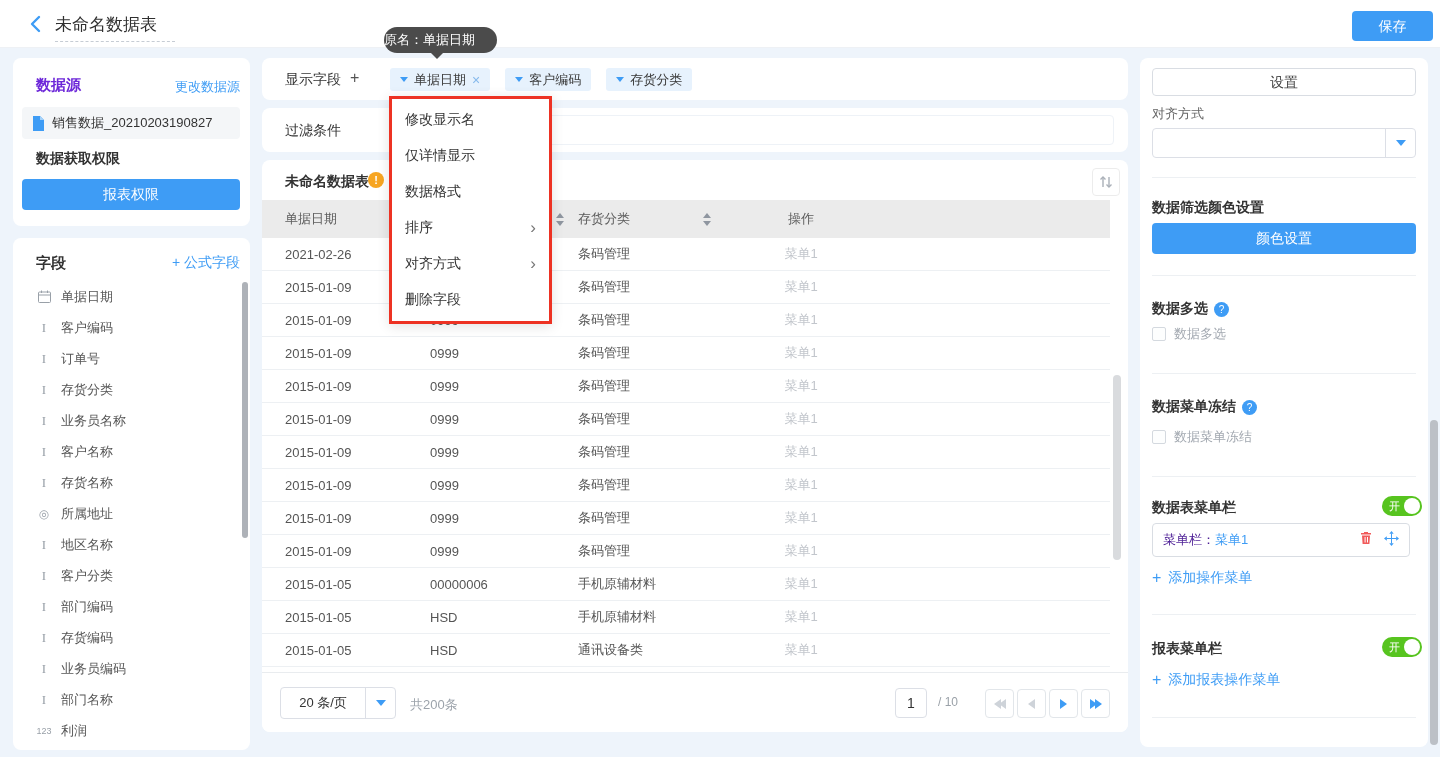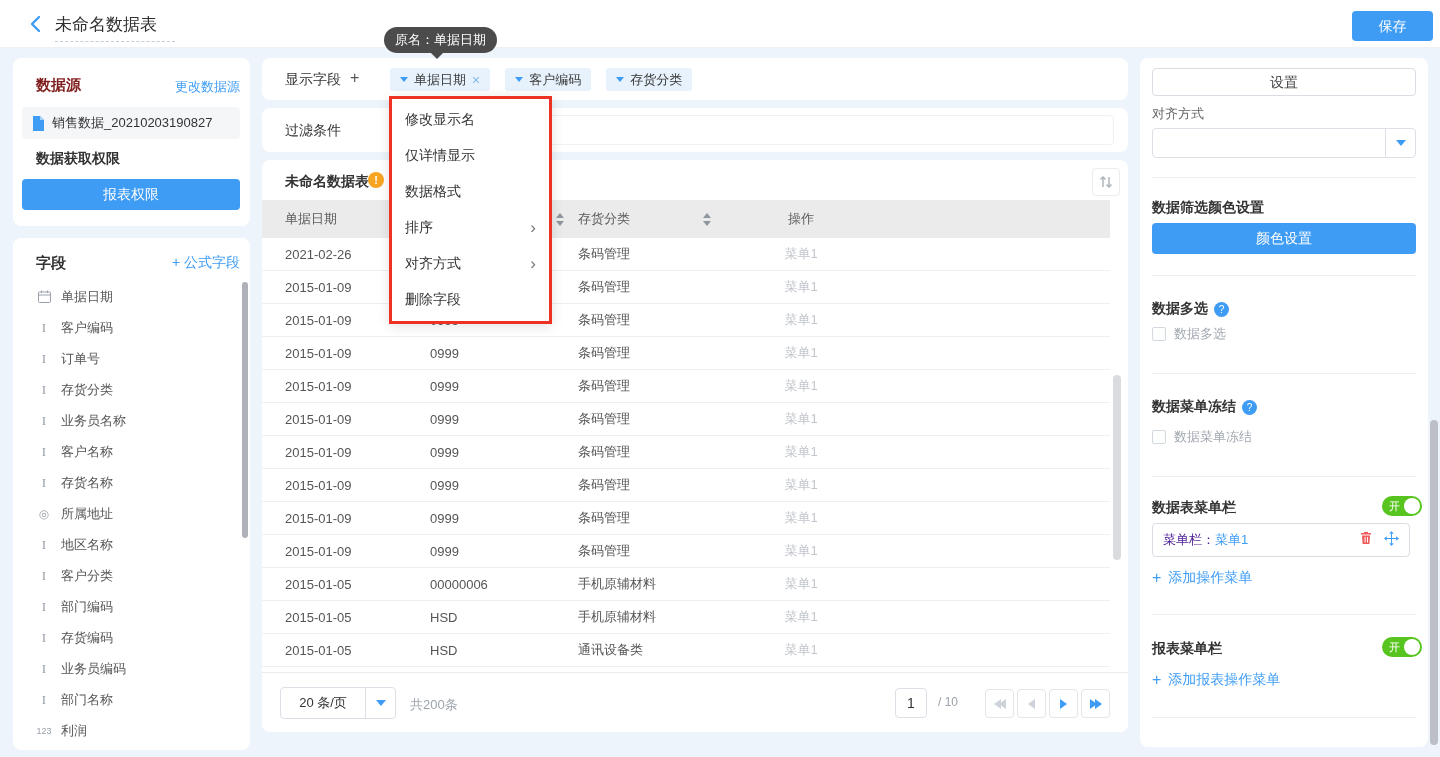--- a/index.html
+++ b/index.html
@@ -10,21 +10,21 @@
   .topbar { position: absolute; left: 0; top: 0; width: 1440px; height: 48px; background: #fff; border-bottom: 1px solid #eef1f5; z-index: 5; }
   .back-btn { position: absolute; left: 26px; top: 14px; width: 20px; height: 20px; cursor: pointer; }
   .page-title { position: absolute; left: 55px; top: 13px; font-size: 17px; color: #2f2f2f; }
   .title-dash { position: absolute; left: 55px; top: 41px; width: 120px; border-top: 1px dashed #c6ccd4; }
   .save-btn { position: absolute; right: 7px; top: 11px; width: 81px; height: 30px; background: #3e9cf5; border-radius: 4px; color: #fff; font-size: 14px; text-align: center; line-height: 30px; }
 
   .card { position: absolute; background: #fff; border-radius: 8px; }
 
   
   .card-ds { left: 13px; top: 58px; width: 237px; height: 168px; }
-  .ds-title { position: absolute; left: 23px; top: 18px; font-size: 15px; font-weight: bold; color: #7f1d1d; }
+  .ds-title { position: absolute; left: 23px; top: 18px; font-size: 15px; font-weight: bold; color: #6d28d9; }
   .ds-change { position: absolute; right: 10px; top: 20px; font-size: 13px; color: #3e9cf5; }
   .file-chip { position: absolute; left: 9px; top: 49px; width: 218px; height: 32px; background: #f4f6f8; border-radius: 4px; display: flex; align-items: center; padding-left: 10px; gap: 7px; }
   .file-chip span { font-size: 13px; color: #333; }
   .ds-access { position: absolute; left: 23px; top: 92px; font-size: 14px; font-weight: bold; color: #333; }
   .perm-btn { position: absolute; left: 9px; top: 121px; width: 218px; height: 31px; background: #3e9cf5; border-radius: 4px; color: #fff; font-size: 14px; text-align: center; line-height: 31px; }
 
   .card-fields { left: 13px; top: 238px; width: 237px; height: 512px; overflow: hidden; }
   .fields-title { position: absolute; left: 23px; top: 16px; font-size: 15px; font-weight: bold; color: #333; }
   .formula-link { position: absolute; right: 10px; top: 16px; font-size: 14px; color: #3e9cf5; }
   .fields-list { position: absolute; left: 0; top: 43px; width: 237px; }
@@ -109,21 +109,21 @@
   .toggle::after { content: ""; position: absolute; right: 2px; top: 2px; width: 16px; height: 16px; border-radius: 50%; background: #fff; }
   .menu-item-box { position: absolute; left: 12px; top: 465px; width: 258px; height: 34px; border: 1px solid #d9dde3; border-radius: 4px; display: flex; align-items: center; padding: 0 10px; }
   .mib-prefix { font-size: 13px; color: #4c1d95; }
   .mib-name { font-size: 13px; color: #3e9cf5; }
   .mib-icons { margin-left: auto; display: flex; gap: 11px; align-items: center; }
   .add-link { position: absolute; left: 12px; font-size: 14px; color: #3e9cf5; display: flex; align-items: center; gap: 7px; }
   .add-link .plus-icon { font-size: 16px; }
 
   
   .win-scroll { position: absolute; left: 1430px; top: 420px; width: 8px; height: 325px; background: #bcc0c6; border-radius: 4px; z-index: 40; }
-  .tooltip { position: absolute; left: 384px; top: 27px; width: 113px; height: 26px; background: #4b4b4b; border-radius: 13px; color: #fff; font-size: 13px; text-align: center; line-height: 26px; z-index: 45; }
+  .tooltip { position: absolute; left: 384px; top: 27px; width: 113px; height: 26px; background: #4b4b4b; border-radius: 13px; color: #fff; font-size: 13px; line-height: 26px; z-index: 45; }
   .tooltip::after { content: ""; position: absolute; left: 47px; bottom: -6px; border-left: 6px solid transparent; border-right: 6px solid transparent; border-top: 6px solid #4b4b4b; }
   .field-menu { position: absolute; left: 389px; top: 96px; width: 163px; height: 228px; background: #fff; border: 3px solid #ed3223; box-shadow: 0 2px 12px rgba(0,0,0,0.12); z-index: 30; display: flex; flex-direction: column; padding: 3px 0; }
   .fm-item { flex: 1; display: flex; align-items: center; padding: 0 13px; font-size: 14px; color: #333; }
   .fm-right { margin-left: auto; }
   .submenu-arrow::before { content: "›"; }
   .submenu-arrow { font-size: 17px; color: #777; }
   .check-icon::before { content: "✓"; }
   .check-icon { font-size: 13px; color: #3e9cf5; }
 </style>
 </head>

